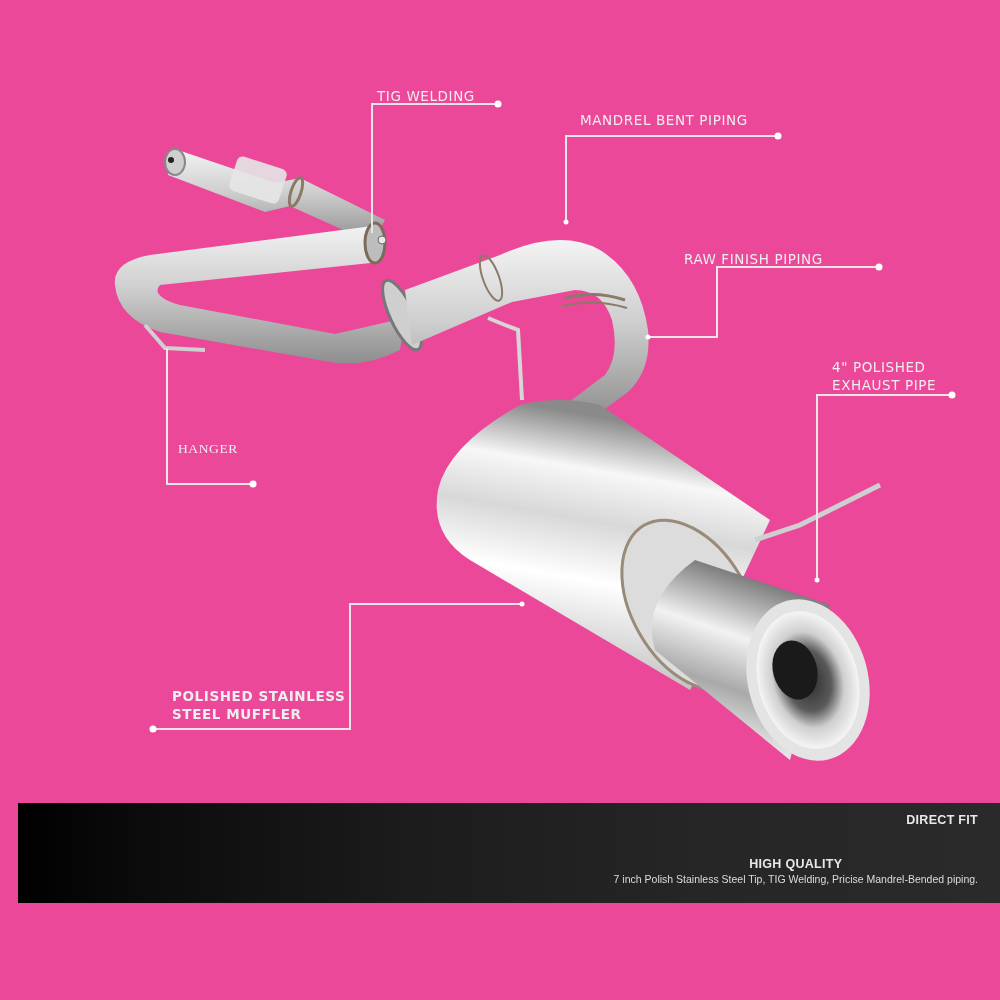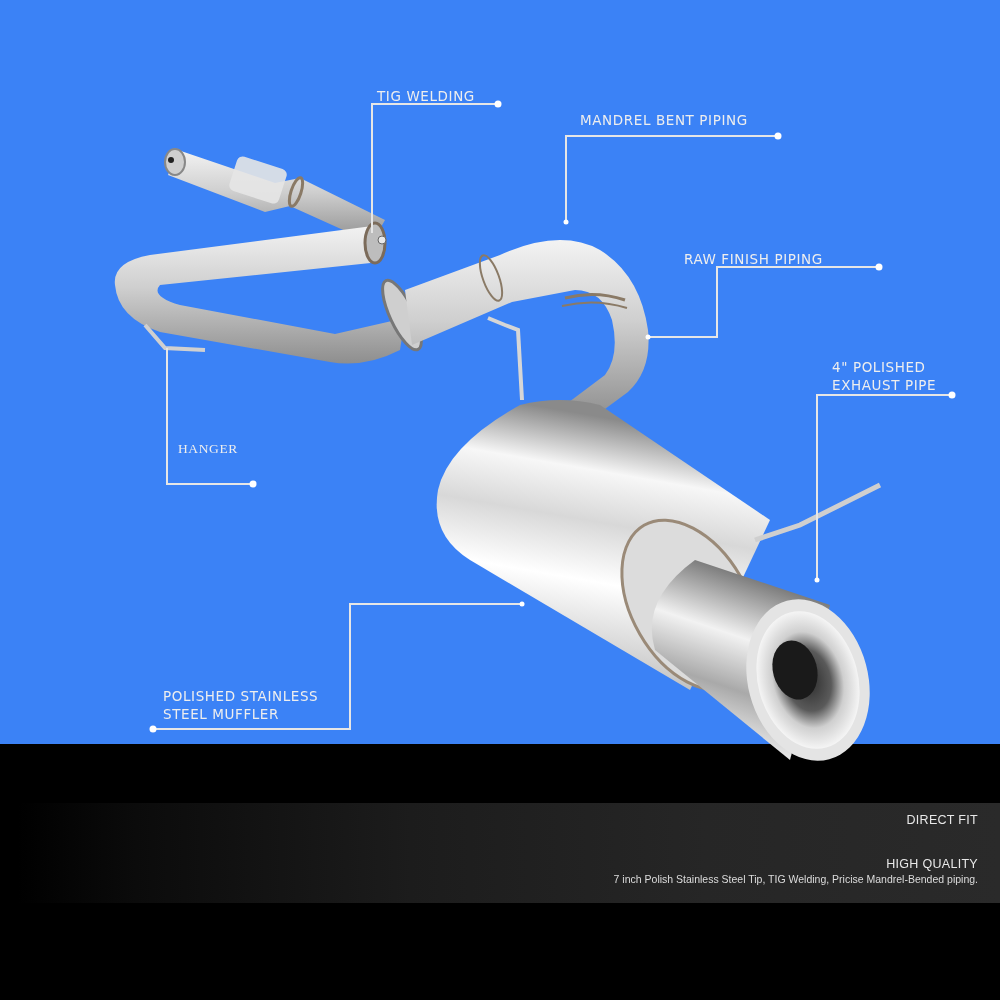--- a/index.html
+++ b/index.html
@@ -1,27 +1,27 @@
 <!DOCTYPE html>
 <html><head>
 <meta charset="utf-8">
 <style>
   html, body { margin: 0; padding: 0; background: #000; }
   body { width: 1000px; height: 1000px; position: relative; overflow: hidden;
          font-family: "DejaVu Sans", "Liberation Sans", sans-serif; color: #f2f2f2; }
-  #stage { position: absolute; left: 0; top: 0; width: 1000px; height: 744px; background: #3b82f6; }
+  #stage { position: absolute; left: 0; top: 0; width: 1000px; height: 1000px; background: #ec4899; }
   svg#art { position: absolute; left: 0; top: 0; }
   .label { position: absolute; font-size: 13.5px; letter-spacing: 0.6px; color: #eeeeee;
            line-height: 18px; white-space: nowrap; text-transform: uppercase; }
   .label span { display: block; }
   .banner { position: absolute; left: 18px; top: 803px; width: 982px; height: 100px;
             background: linear-gradient(90deg, #000 0%, #0b0b0b 12%, #1c1c1c 40%, #262626 70%, #2a2a2a 100%); }
   .banner-text { position: absolute; right: 22px; text-align: right; color: #e8e8e8;
                  font-family: "Liberation Sans", sans-serif; }
-  .feat-title { font-size: 12.5px; font-weight: normal; letter-spacing: 0.3px; }
+  .feat-title { font-size: 12.5px; font-weight: bold; letter-spacing: 0.3px; }
   .feat-desc { font-size: 10.5px; margin-top: 2px; color: #dcdcdc; }
 </style>
 </head>
 <body>
 
 <div id="stage">
 
   <svg id="art" width="1000" height="1000" viewBox="0 0 1000 1000">
     <defs>
       <linearGradient id="pipeRaw" x1="0" y1="0" x2="0" y2="1">
@@ -130,28 +130,28 @@
   <div class="label" style="left:684px; top:250px;">
     <span>RAW FINISH PIPING</span>
   </div>
   <div class="label" style="left:832px; top:358px;">
     <span>4" POLISHED</span>
     <span>EXHAUST PIPE</span>
   </div>
   <div class="label" style="left:178px; top:440px;font-family:Liberation Serif, serif;">
     <span>HANGER</span>
   </div>
-  <div class="label" style="left:163px; top:687px;">
+  <div class="label" style="left:172px; top:687px;font-weight:bold;">
     <span>POLISHED STAINLESS</span>
     <span>STEEL MUFFLER</span>
   </div>
 
   <div class="banner">
     <div class="banner-text" style="top:10px;">
       <div class="feat-title">DIRECT FIT</div>
     </div>
-    <div class="banner-text" style="top:54px;">
+    <div class="banner-text" style="top:54px;text-align:center;">
       <div class="feat-title">HIGH QUALITY</div>
       <div class="feat-desc">7 inch Polish Stainless Steel Tip, TIG Welding, Pricise Mandrel-Bended piping.</div>
     </div>
   </div>
 
 </div>
 
 </body></html>

